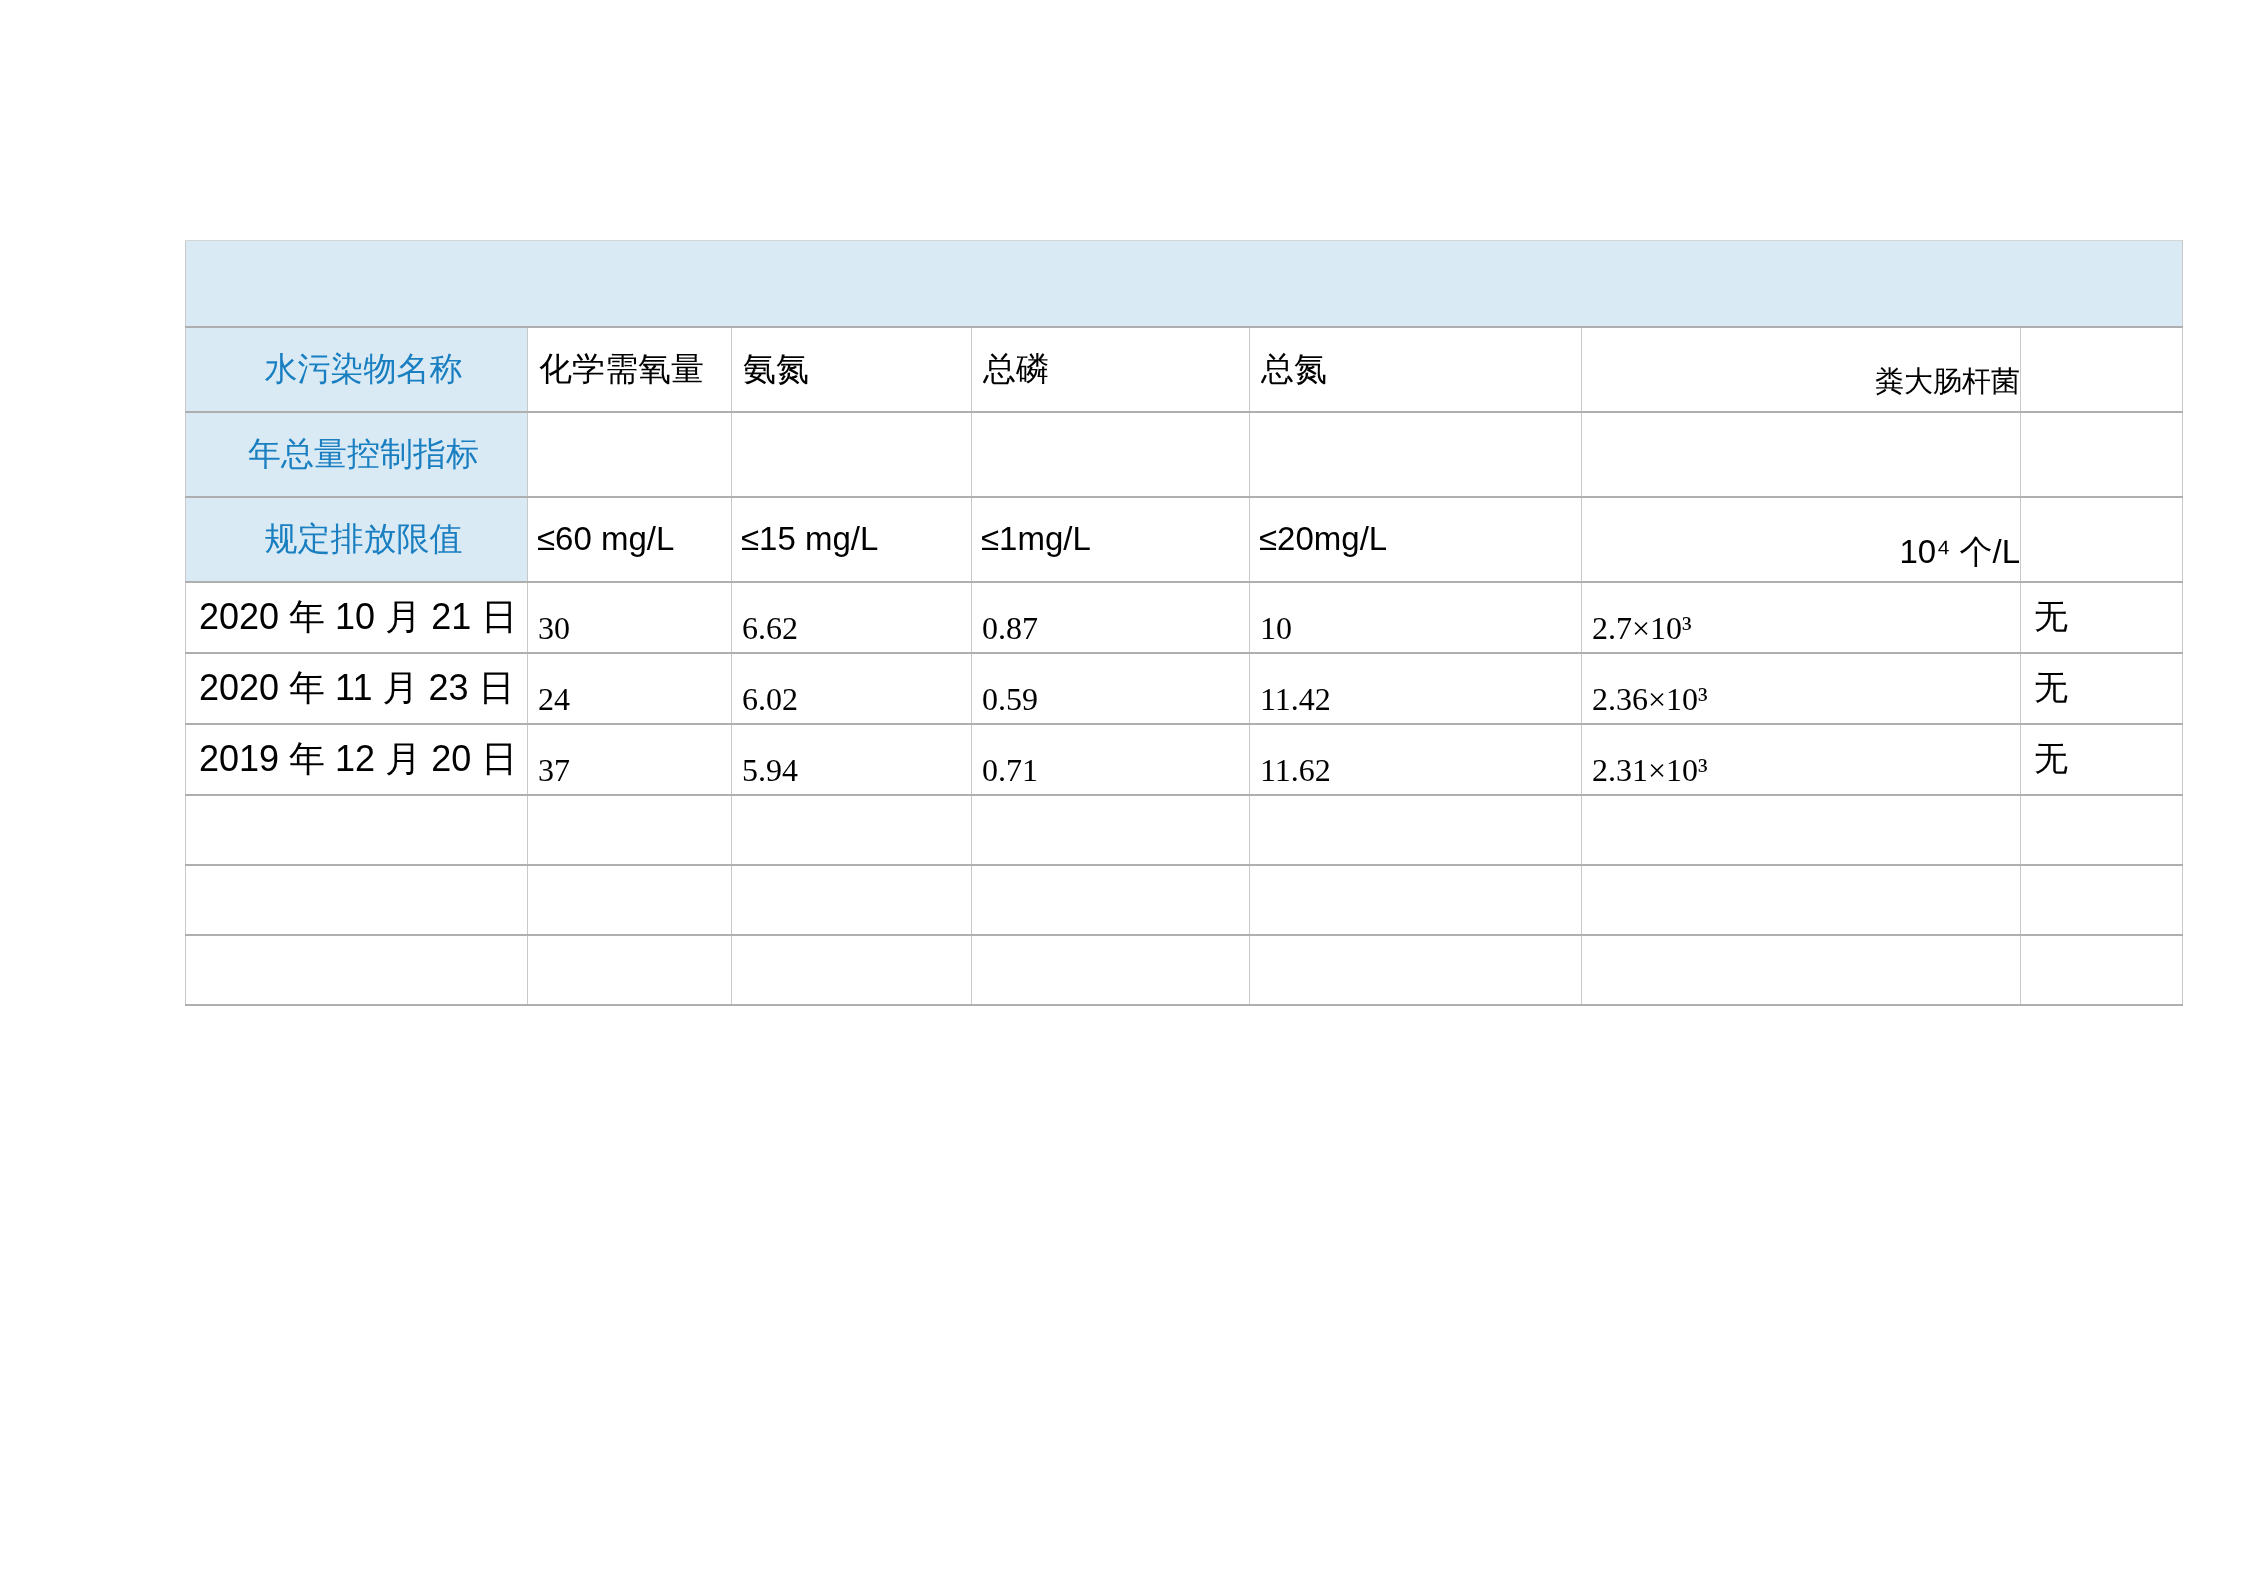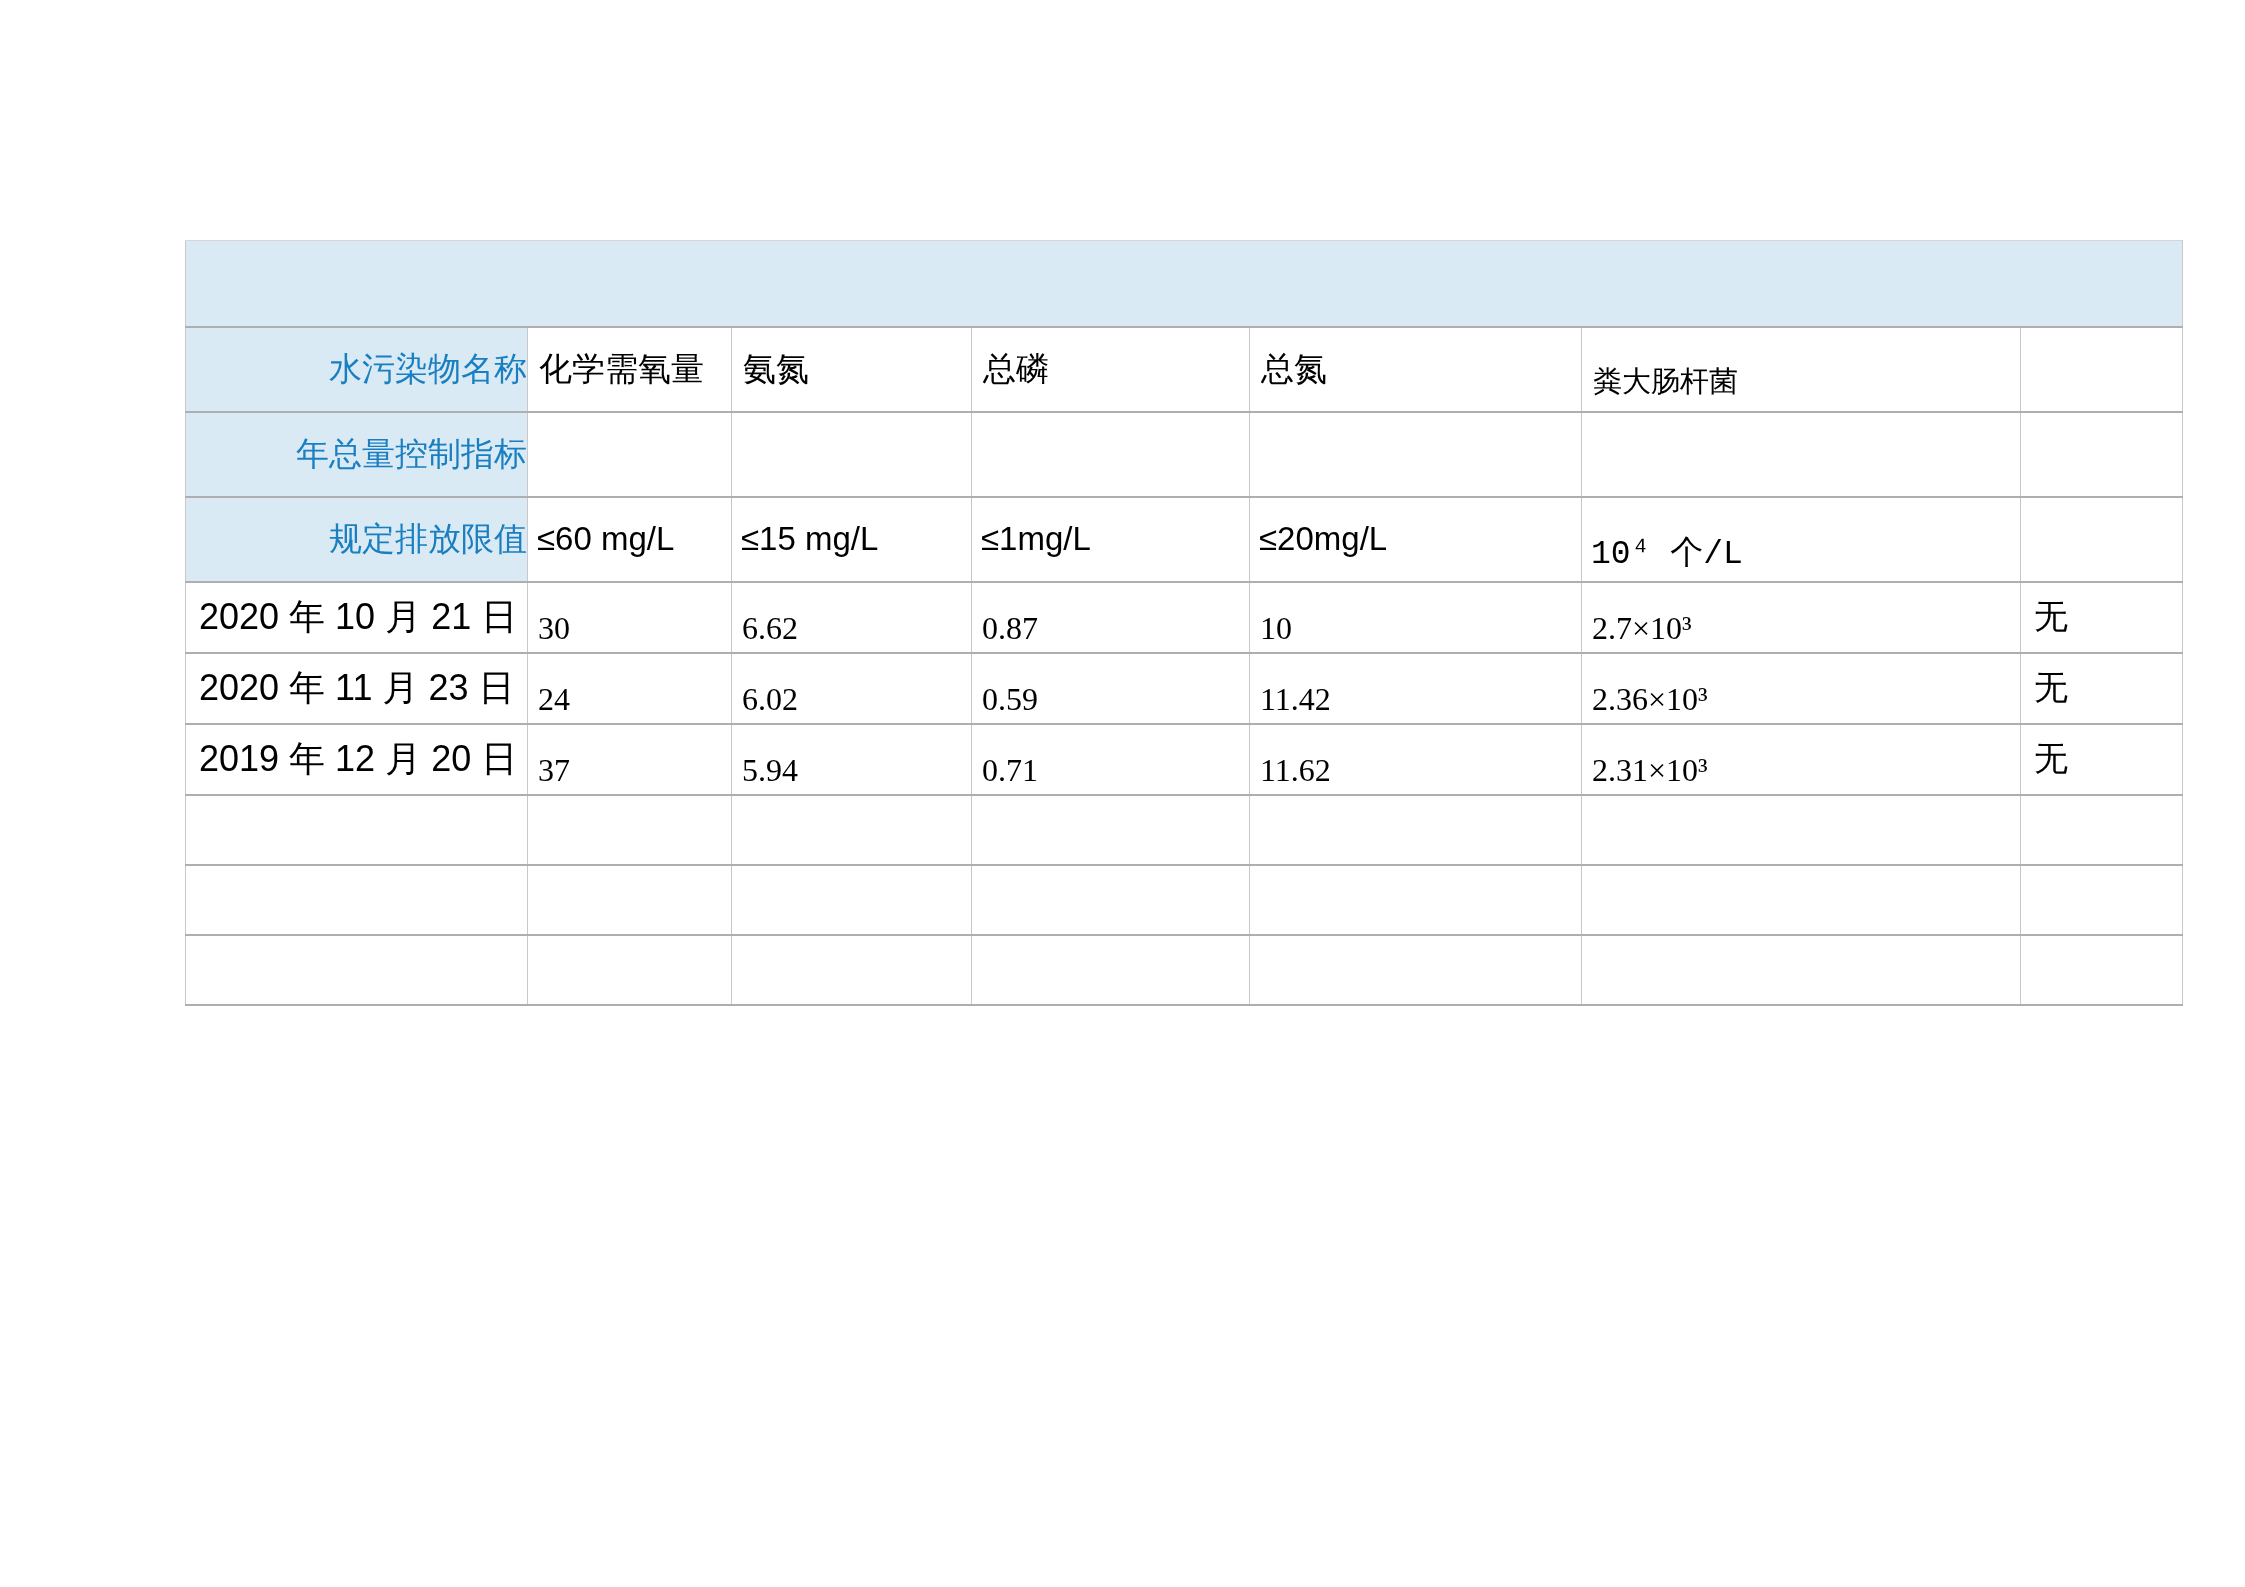--- a/index.html
+++ b/index.html
@@ -32,28 +32,29 @@
   tr.drow{height:71px;}
   tr.erow{height:70px;}
 
   td.band{background:var(--panel-blue);border-top:1px solid #d6d6d6;}
 
   td.lbl{
     background:var(--panel-blue);
     color:var(--accent-blue);
     font-size:33px;
     padding-left:14px;
-    text-align:right;
+    text-align:center;
     margin-left:7px;
   }
   td.hdr{font-size:33px;padding-left:11px;}
   td.serif-sm{
-    font-family:Liberation Mono, monospace;
+    font-family:Liberation Sans, sans-serif;
     font-size:29px;
     padding-top:26px;
+    text-align:right;
   }
   td.lim{font-size:33px;padding-left:9px;margin-top:36px;}
   td.date{font-size:36px;padding-left:13px;}
   td.num{
     font-family:"Liberation Serif",serif;
     font-size:32px;
     padding-left:10px;
     padding-top:22px;
   }
   td.exceed{font-size:34px;padding-left:13px;}

